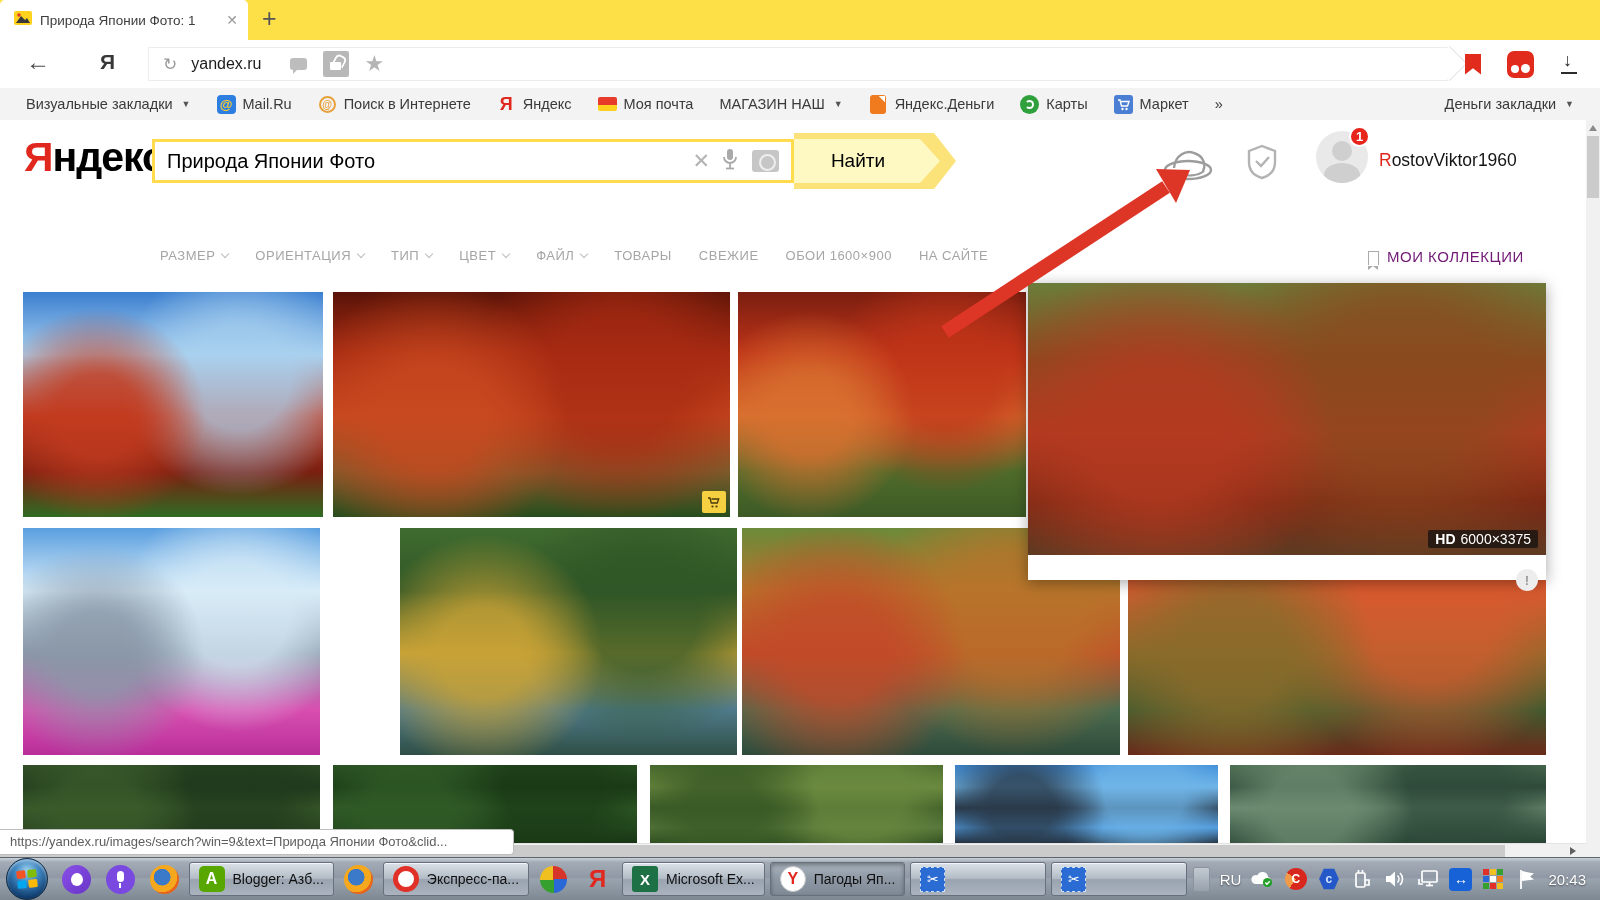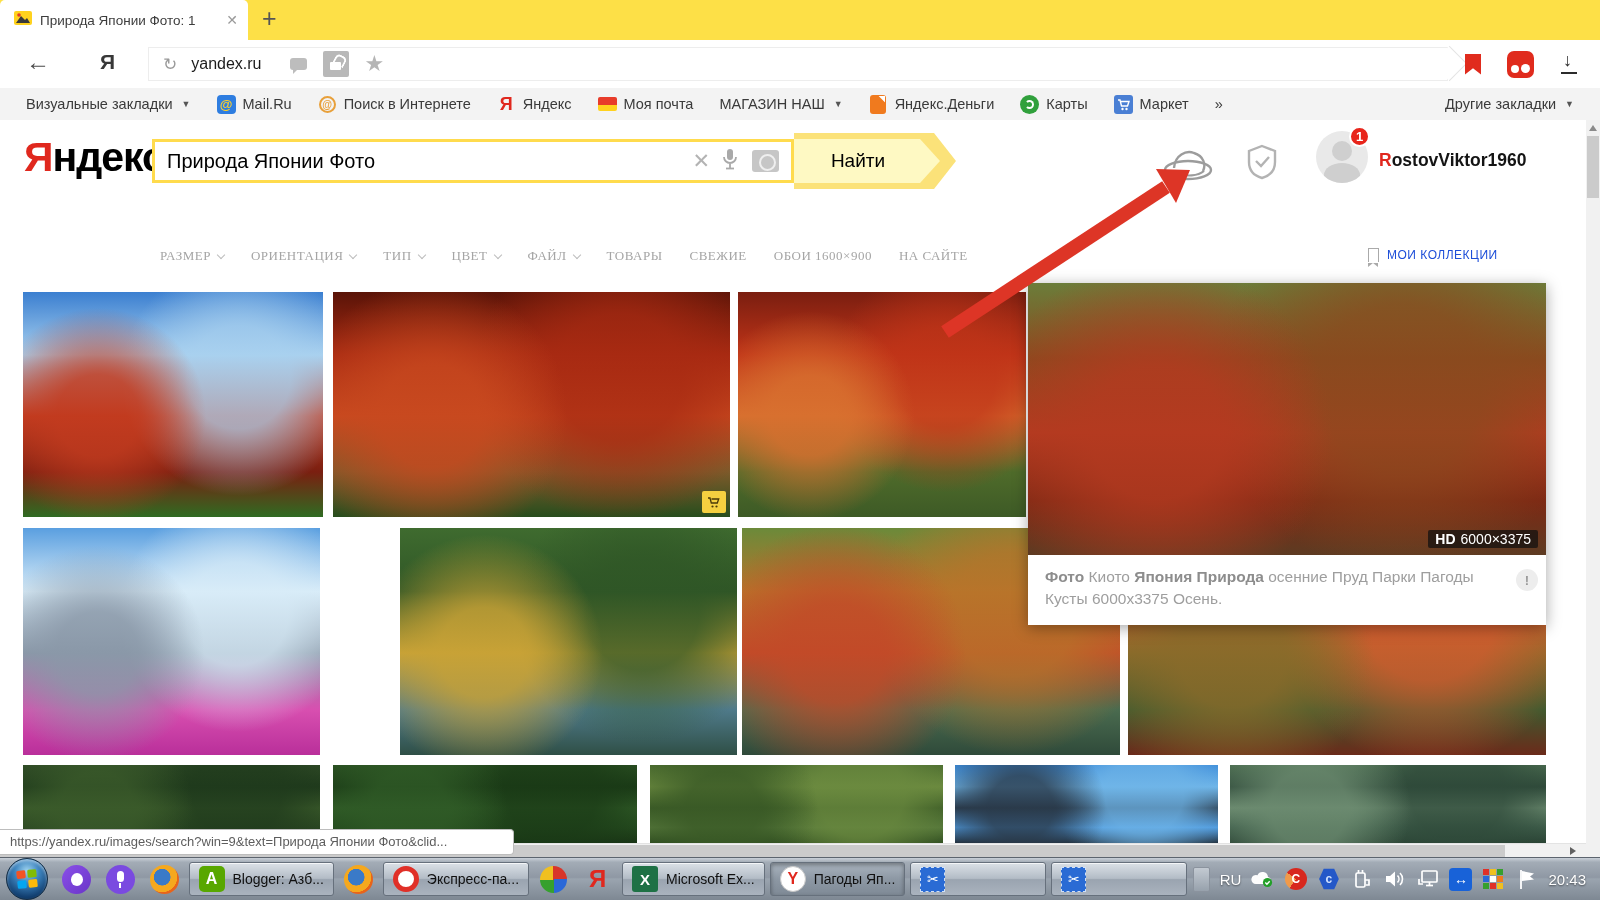--- a/index.html
+++ b/index.html
@@ -67,35 +67,35 @@
     clip-path:polygon(0 0,calc(100% - 20px) 0,100% 50%,calc(100% - 20px) 100%,0 100%);
     font-size:19px; color:#000; display:flex; align-items:center; justify-content:center; padding-right:18px; }
 
   
   .avatar { position:absolute; left:1316px; top:131px; width:52px; height:52px; border-radius:50%;
     background:#e9e9e9; overflow:hidden; }
   .avatar::before { content:""; position:absolute; left:16px; top:10px; width:20px; height:20px; background:#cfcfcf; border-radius:50%; }
   .avatar::after { content:""; position:absolute; left:8px; top:32px; width:36px; height:24px; background:#cfcfcf; border-radius:50% 50% 0 0; }
   .badge { position:absolute; left:1349px; top:126px; min-width:21px; height:21px; background:#e8251b;
     border-radius:50%; color:#fff; font-size:13px; font-weight:bold; display:flex; align-items:center; justify-content:center; border:2px solid #fff; }
-  .username { position:absolute; left:1379px; top:150px; font-size:17.5px; color:#141414;font-weight:bold; }
+  .username { position:absolute; left:1379px; top:150px; font-size:17.5px; color:#141414; }
   .username .red { color:#e0281e; }
 
   
   .navtabs { position:absolute; left:160px; top:197px; display:flex; gap:30px; font-size:14px; letter-spacing:.8px; }
   .navtab { color:#909090; padding-bottom:10px; }
   .navtab.active { color:#000; font-weight:bold; border-bottom:2px solid #2b2b2b; }
 
   
-  .filters { position:absolute; left:160px; top:248px; display:flex; gap:27px; font-size:13px; letter-spacing:.5px; color:#a5a5a5;font-family:Liberation Serif, serif; }
+  .filters { position:absolute; left:160px; top:248px; display:flex; gap:27px; font-size:13px; letter-spacing:.5px; color:#a5a5a5; }
   .f-item { display:flex; align-items:center; white-space:nowrap; }
   .f-caret { width:6px; height:6px; border-right:1.5px solid #bcbcbc; border-bottom:1.5px solid #bcbcbc;
     transform:rotate(45deg); display:inline-block; margin-left:7px; margin-bottom:3px; }
   .collections-link { position:absolute; left:1368px; top:248px; display:flex; align-items:flex-end; gap:8px;
-    font-size:12px; letter-spacing:.5px; color:#1d4ed8; }
+    font-size:15px; letter-spacing:.5px; color:#701a75; }
   .ic-bookmark-o { width:11px; height:14px; border:1.5px solid #aaa; border-bottom:none; position:relative; }
   .ic-bookmark-o::after { content:""; position:absolute; left:-1.5px; bottom:-5px; width:0; height:0;
     border-left:5.5px solid #aaa; border-right:5.5px solid #aaa; border-bottom:4px solid transparent;
     border-left-width:5.5px; border-right-width:5.5px; }
 
   
   .tile { position:absolute; }
   .cart-badge { position:absolute; right:4px; bottom:4px; width:24px; height:22px; background:#f5d040;
     border-radius:2px; display:flex; align-items:center; justify-content:center; }
   .cart-badge svg { display:block; }
@@ -261,21 +261,21 @@
               <circle cx="12.5" cy="14" r="1.2" fill="#fff"></circle>
             </svg>
           </span>
           <span>Маркет</span>
         </span>
         <span class="bm-item">
           <span>»</span>
         </span>
       </div>
     <div class="bm-other">
-      <span>Другие закладки</span>
+      <span>Деньги закладки</span>
       <span class="bm-caret">▼</span>
     </div>
   </div>
 
   <div class="logo"><span class="red">Я</span><span>ндекс</span></div>
   <div class="find-glow"></div>
   <div class="sbox">
     <input type="text" value="Природа Японии Фото" style="">
     <span class="s-clear">✕</span>
     <span>
@@ -368,21 +368,20 @@
       <div class="tile" style="left: 650px; top: 765px; width: 293px; height: 78px; background: radial-gradient(circle at 25% 55%, rgba(58, 90, 38, 0.8) 0px, rgba(58, 90, 38, 0.8) 16%, transparent 42%), radial-gradient(circle at 72% 38%, rgba(107, 138, 63, 0.733) 0px, rgba(107, 138, 63, 0.733) 20%, transparent 46%), linear-gradient(rgb(74, 107, 47) 0%, rgb(107, 138, 63) 28%, rgb(58, 90, 38) 55%, rgb(84, 118, 58) 80%, rgb(47, 77, 32) 100%);"></div>
       <div class="tile" style="left: 955px; top: 765px; width: 263px; height: 78px; background: radial-gradient(circle at 25% 55%, rgba(42, 58, 74, 0.8) 0px, rgba(42, 58, 74, 0.8) 16%, transparent 42%), radial-gradient(circle at 72% 38%, rgba(111, 181, 232, 0.733) 0px, rgba(111, 181, 232, 0.733) 20%, transparent 46%), linear-gradient(rgb(59, 138, 216) 0%, rgb(111, 181, 232) 28%, rgb(42, 58, 74) 55%, rgb(79, 154, 222) 80%, rgb(34, 48, 61) 100%);"></div>
       <div class="tile" style="left: 1230px; top: 765px; width: 316px; height: 78px; background: radial-gradient(circle at 25% 55%, rgba(107, 138, 111, 0.8) 0px, rgba(107, 138, 111, 0.8) 16%, transparent 42%), radial-gradient(circle at 72% 38%, rgba(47, 74, 58, 0.733) 0px, rgba(47, 74, 58, 0.733) 20%, transparent 46%), linear-gradient(rgb(74, 107, 79) 0%, rgb(47, 74, 58) 28%, rgb(107, 138, 111) 55%, rgb(62, 93, 74) 80%, rgb(42, 67, 52) 100%);"></div>
     </div>
 
   <div class="card">
     <div class="card-img" id="card-img" style="background: radial-gradient(circle at 25% 55%, rgba(180, 58, 32, 0.8) 0px, rgba(180, 58, 32, 0.8) 16%, transparent 42%), radial-gradient(circle at 72% 38%, rgba(138, 74, 30, 0.733) 0px, rgba(138, 74, 30, 0.733) 20%, transparent 46%), linear-gradient(rgb(107, 125, 58) 0%, rgb(138, 74, 30) 28%, rgb(180, 58, 32) 55%, rgb(125, 41, 20) 80%, rgb(93, 59, 34) 100%);">
       <span class="hd-chip"><b>HD</b><span>6000×3375</span></span>
     </div>
     <div class="card-foot">
-      <div class="card-desc" id="card-desc"><b>Фото</b><span> Киото </span><b>Япония Природа</b><span> осенние Пруд Парки Пагоды Кусты 6000x3375 Осень.</span></div>
       <div class="info-badge">!</div>
     </div>
   </div>
 
   <svg class="arrow-svg">
     <line x1="945" y1="332" x2="1166" y2="187" stroke="#dd3526" stroke-width="14"></line>
     <polygon points="1190,170 1156,169 1176,203" fill="#dd3526"></polygon>
   </svg>
 
   <div class="status-tip">https://yandex.ru/images/search?win=9&amp;text=Природа Японии Фото&amp;clid...</div>

